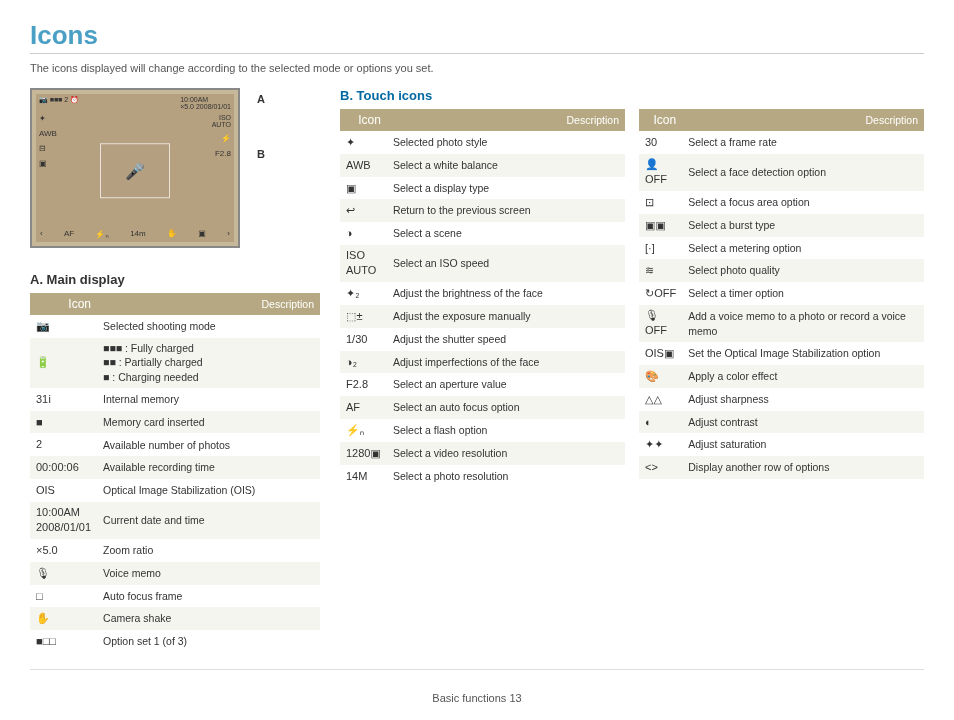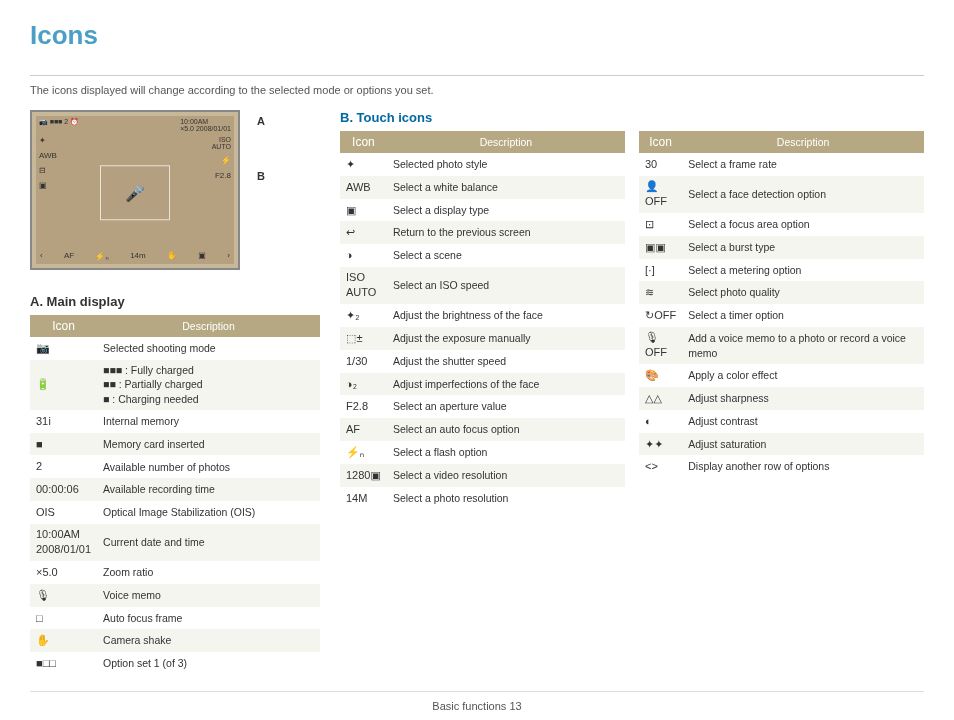--- a/index.html
+++ b/index.html
@@ -11,21 +11,21 @@
       width: 954px;
       min-height: 720px;
       padding: 20px 30px;
     }
 
     h1.page-title {
       font-size: 26px;
       font-weight: bold;
       color: #4a9fc4;
       border-bottom: 1px solid #ccc;
-      padding-bottom: 24px;
+      padding-bottom: 2px;
       margin-bottom: 8px;
     }
 
     .subtitle {
       font-size: 11px;
       color: #555;
       margin-bottom: 14px;
     }
 
     .content-area {
@@ -143,21 +143,21 @@
       font-size: 10.5px;
     }
 
     table thead tr {
       background: #b5a882;
       color: #fff;
     }
 
     table thead th {
       padding: 4px 6px;
-      text-align: center;
+      text-align: right;
       font-weight: normal;
     }
 
     table tbody tr:nth-child(even) {
       background: #f5f5f0;
     }
 
     table tbody tr:nth-child(odd) {
       background: #fff;
     }
@@ -198,21 +198,21 @@
     .touch-table-wrap {
       flex: 1;
     }
 
     .footer {
       text-align: center;
       margin-top: 16px;
       font-size: 11px;
       color: #555;
       border-top: 1px solid #ddd;
-      padding-top: 8px;
+      padding-top: 22px;
     }
   </style>
 </head>
 <body>
 
 <h1 class="page-title">Icons</h1>
 <p class="subtitle">The icons displayed will change according to the selected mode or options you set.</p>
 
 <div class="content-area">
 
@@ -436,20 +436,24 @@
   </tr>
               <tr>
     <td class="icon-cell"><span class="icon-sym">↻OFF</span></td>
     <td>Select a timer option</td>
   </tr>
               <tr>
     <td class="icon-cell"><span class="icon-sym">🎙OFF</span></td>
     <td>Add a voice memo to a photo or record a voice memo</td>
   </tr>
               <tr>
+    <td class="icon-cell"><span class="icon-sym">OIS▣</span></td>
+    <td>Set the Optical Image Stabilization option</td>
+  </tr>
+              <tr>
     <td class="icon-cell"><span class="icon-sym">🎨</span></td>
     <td>Apply a color effect</td>
   </tr>
               <tr>
     <td class="icon-cell"><span class="icon-sym">△△</span></td>
     <td>Adjust sharpness</td>
   </tr>
               <tr>
     <td class="icon-cell"><span class="icon-sym">◐</span></td>
     <td>Adjust contrast</td>

